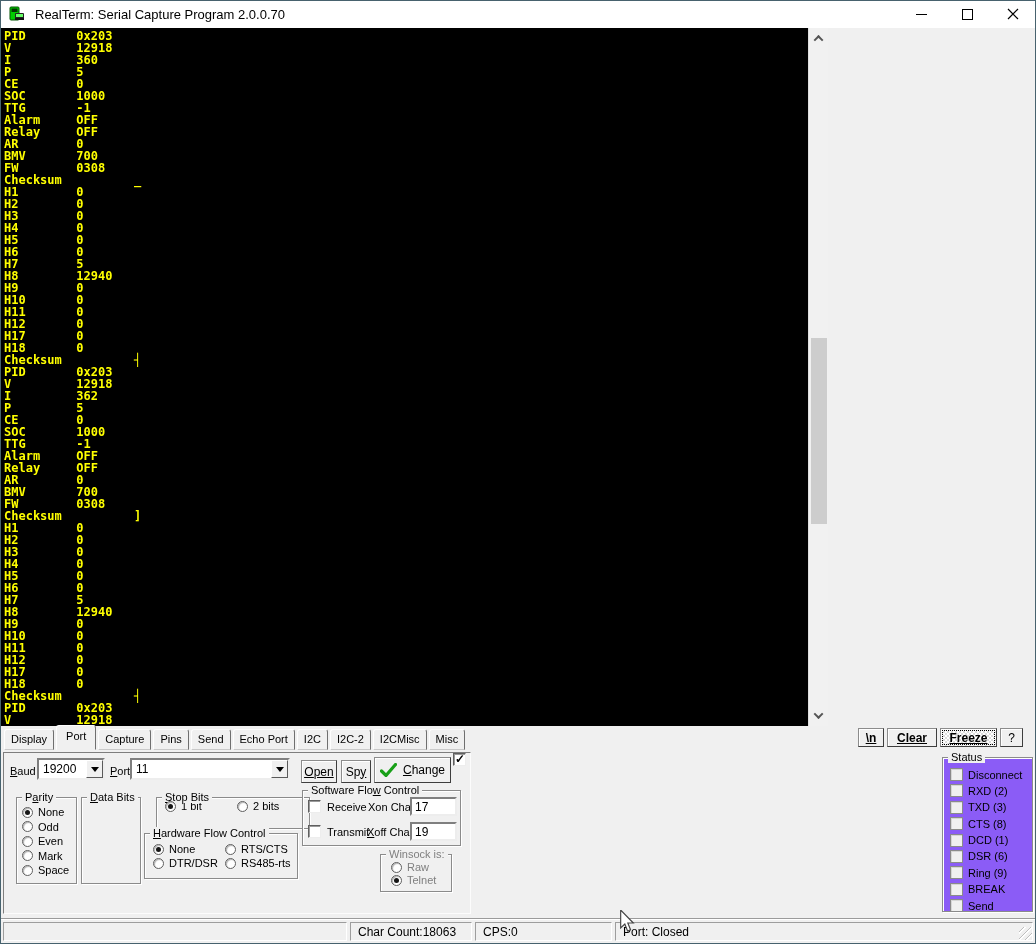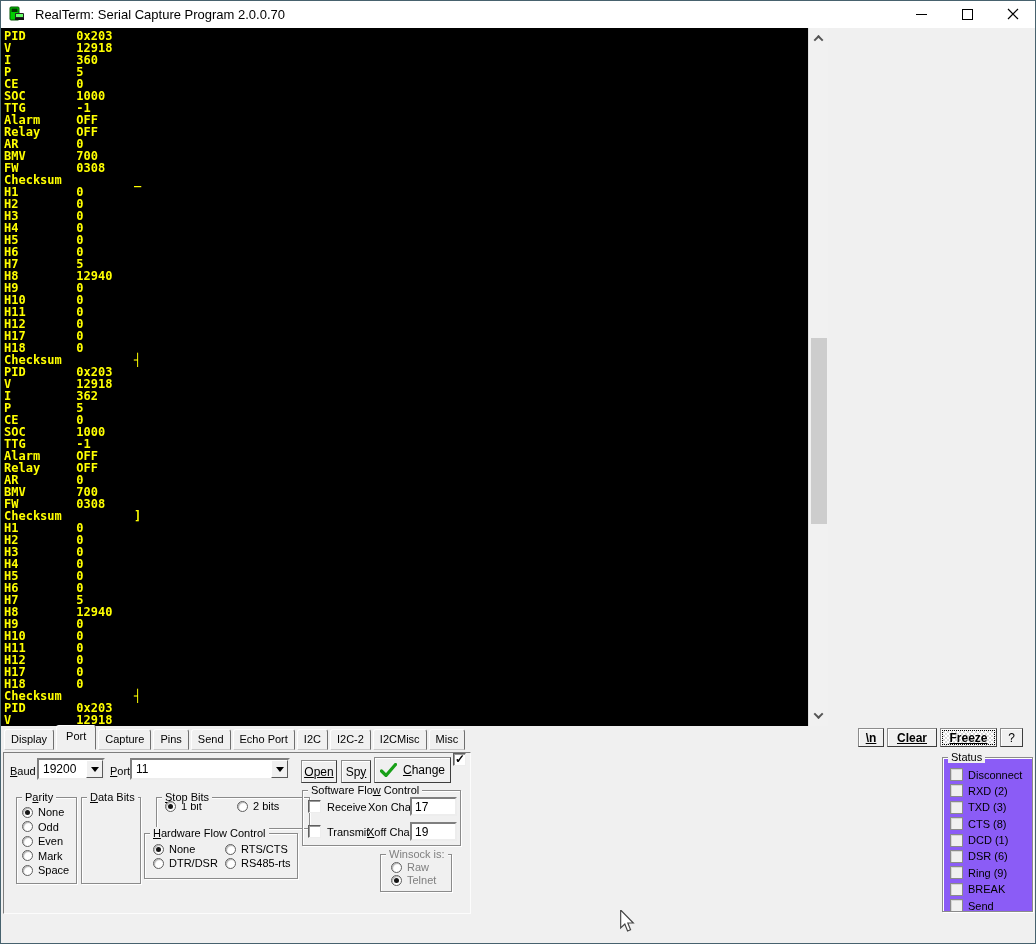--- a/index.html
+++ b/index.html
@@ -365,18 +365,25 @@
             <span>BREAK</span>
           </div>
           <div class="led-row">
             <span class="led"></span>
             <span>Send</span>
           </div>
         </div>
     </div>
   </div>
 
+  <div class="statusbar">
+    <div class="sb-sec" style="left:2px;width:344px"></div>
+    <div class="sb-sec" style="left:349px;width:122px">Char Count:18063</div>
+    <div class="sb-sec" style="left:474px;width:137px">CPS:0</div>
+    <div class="sb-sec" style="left:614px;right:2px">Port: Closed</div>
+    <div class="grip"></div>
+  </div>
 
   <svg class="cursor" width="16" height="23" viewBox="0 0 13 20">
     <path d="M1 0 L1 15.5 L4.6 12.2 L7 18.2 L9.6 17.1 L7.2 11.3 L12 11.3 Z" fill="#fff" stroke="#444" stroke-width="1"></path>
   </svg>
 
 </div>
 
 </body></html>

